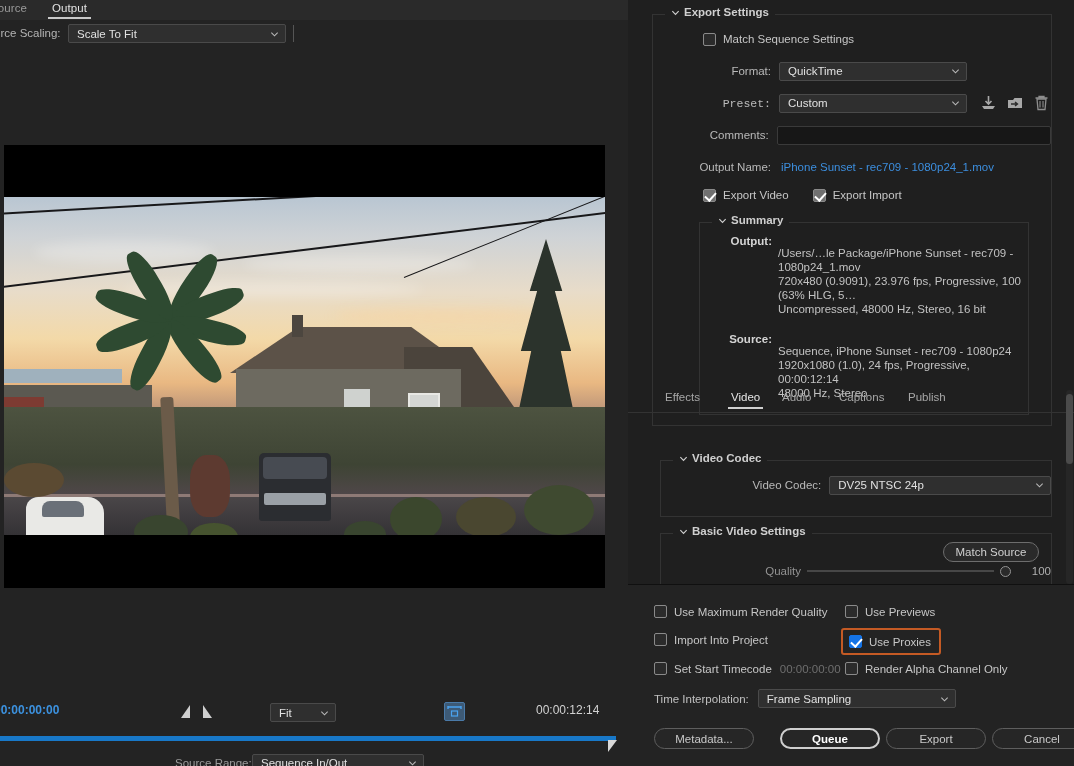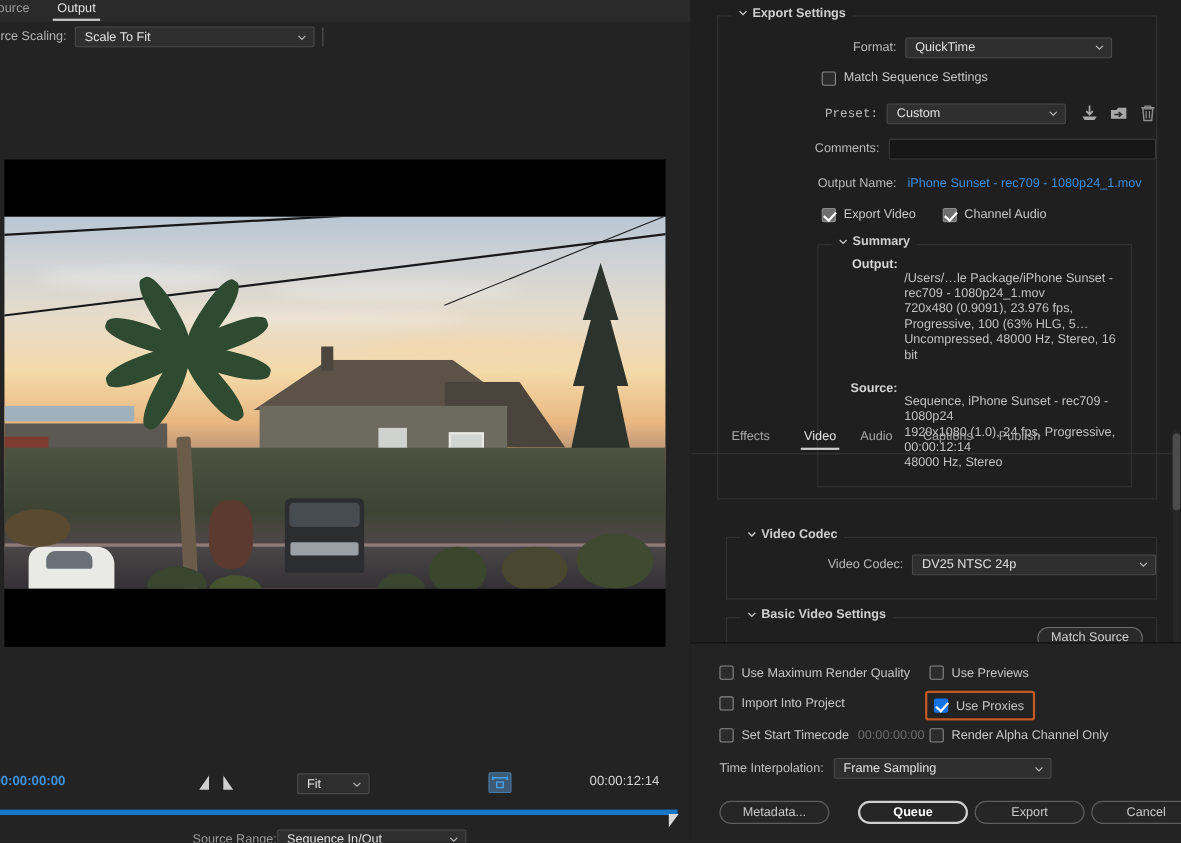--- a/index.html
+++ b/index.html
@@ -197,21 +197,21 @@
     background: #2b2b2b; display: inline-block; position: relative; flex: 0 0 auto;
   }
   .cbx.on { background: #6f6f6f; border-color: #8a8a8a; }
   .cbx.on.blue { background: #1473e6; border-color: #1473e6; }
   .cbx.on::after {
     content: ""; position: absolute; left: 3px; top: 0px; width: 5px; height: 9px;
     border: solid #fff; border-width: 0 2px 2px 0; transform: rotate(42deg);
   }
   .cb-label { margin-left: 7px; font-size: 11.5px; color: #c6c6c6; }
 
-  #es-group { margin-top: 14px; padding-left: 44px; }
+  #es-group { margin-top: 14px; }
   #match-seq-row { padding-left: 50px; margin-top: 2px; }
   #format-row { margin-top: 6px; }
   #format-label { width: 118px; }
   #format-combo { width: 188px; margin-left: 8px; }
   #preset-row { margin-top: 6px; }
   #preset-label { width: 118px; font-family: Liberation Mono, monospace; }
   #preset-combo { width: 188px; margin-left: 8px; }
   .preset-icons { display: flex; align-items: center; gap: 10px; margin-left: 13px; }
   #comments-row { margin-top: 6px; }
   #comments-label { width: 118px; }
@@ -414,33 +414,33 @@
     <div id="settings-scroll">
 
       <div class="group" id="es-group">
         <div class="group-top-line"></div>
         <div class="group-title">
           <svg class="disc" viewBox="0 0 10 10">
             <path d="M1.5 3.5 L5 7 L8.5 3.5" stroke="#cfcfcf" stroke-width="1.3" fill="none"></path>
           </svg><span>Export Settings</span>
         </div>
 
+        <div class="row" id="match-seq-row">
+          <span class="cbx"></span>
+          <span class="cb-label">Match Sequence Settings</span>
+        </div>
+
         <div class="row" id="format-row">
           <span class="rlabel" id="format-label">Format:</span>
           <span class="combo" id="format-combo">
             <span>QuickTime</span>
             <svg class="chev" viewBox="0 0 10 10">
               <path d="M1.5 3.5 L5 7 L8.5 3.5" stroke="#b8b8b8" stroke-width="1.2" fill="none"></path>
             </svg>
           </span>
-        </div>
-
-        <div class="row" id="match-seq-row">
-          <span class="cbx"></span>
-          <span class="cb-label">Match Sequence Settings</span>
         </div>
 
         <div class="row" id="preset-row">
           <span class="rlabel" id="preset-label">Preset:</span>
           <span class="combo" id="preset-combo">
             <span>Custom</span>
             <svg class="chev" viewBox="0 0 10 10">
               <path d="M1.5 3.5 L5 7 L8.5 3.5" stroke="#b8b8b8" stroke-width="1.2" fill="none"></path>
             </svg>
           </span>
@@ -469,21 +469,21 @@
         <div class="row" id="outname-row">
           <span class="rlabel" id="outname-label">Output Name:</span>
           <span id="outname-value">iPhone Sunset - rec709 - 1080p24_1.mov</span>
         </div>
 
         <div class="row" id="expvid-row">
           <span class="cbx on"></span>
           <span class="cb-label">Export Video</span>
           <span id="exp-audio-wrap">
             <span class="cbx on"></span>
-            <span class="cb-label">Channel Audio</span>
+            <span class="cb-label">Export Import</span>
           </span>
         </div>
 
         <div class="group" id="summary-group" style="margin-top:14px;">
           <div class="group-top-line"></div>
           <div class="group-title">
             <svg class="disc" viewBox="0 0 10 10">
               <path d="M1.5 3.5 L5 7 L8.5 3.5" stroke="#cfcfcf" stroke-width="1.3" fill="none"></path>
             </svg><span>Summary</span>
           </div>

